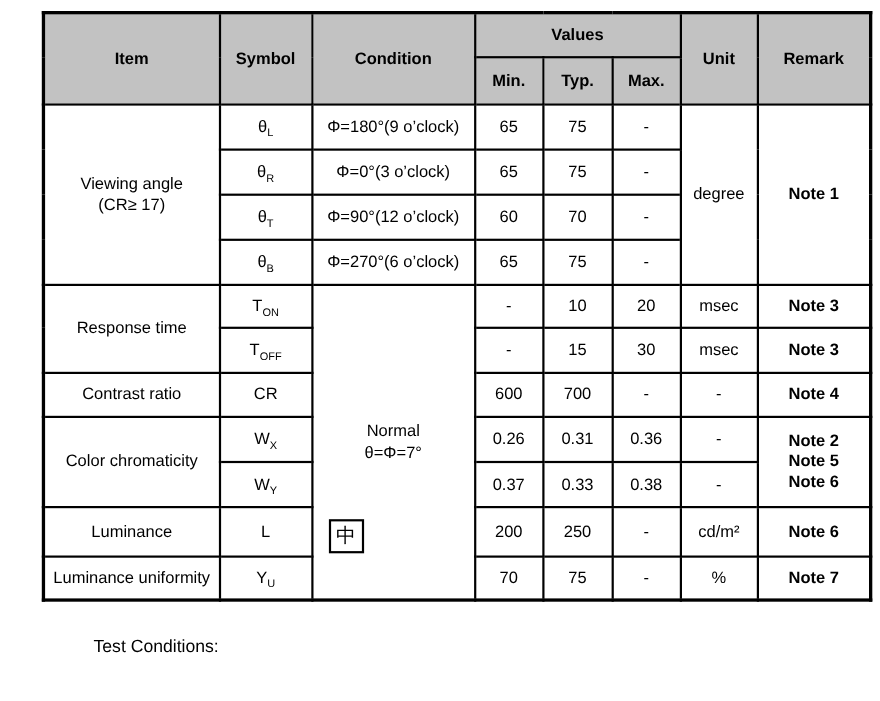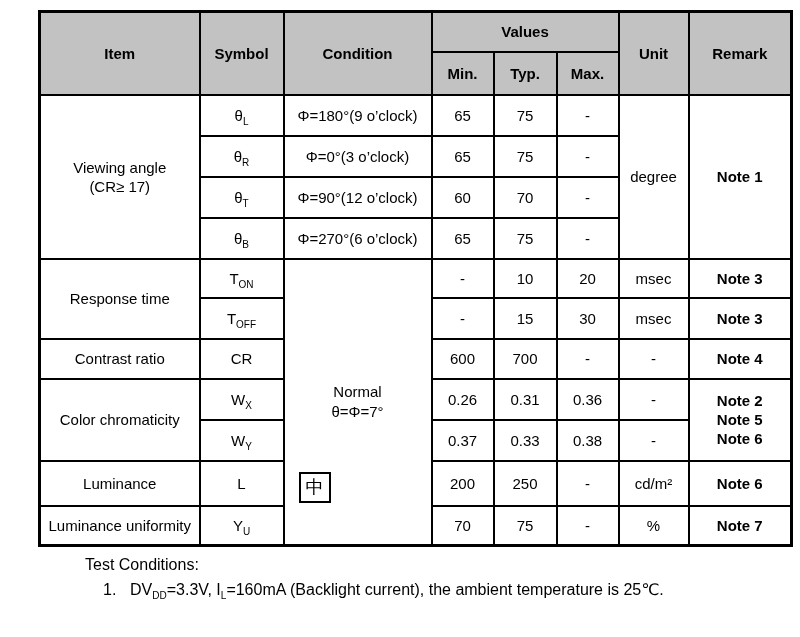--- a/index.html
+++ b/index.html
@@ -55,21 +55,21 @@
     position: absolute;
     left: 14px; top: 212px;
     width: 32px; height: 31px;
     border: 2px solid var(--border-color);
     display: flex; align-items: center; justify-content: center;
     font-size: 18px;
     background: #ffffff;
   }
   .test-conditions {
     position: absolute;
-    left: 85px; top: 552px;
+    left: 85px; top: 576px;
     font-size: 16px;
     line-height: 25px;
   }
   .tc-line { padding-left: 18px; }
   .tc-num { display: inline-block; min-width: 17px; margin-right: 10px; }
 </style>
 </head>
 <body>
 
 <div class="page">
@@ -207,18 +207,15 @@
       <td>75</td>
       <td>-</td>
       <td>%</td>
       <td class="remark-cell">Note 7</td>
     </tr>
   </tbody>
     </table>
 
   <div class="test-conditions">
     <div>Test Conditions:</div>
-    <div class="tc-line">
-      <span class="tc-num">1.</span><span><span>DV</span><sub>DD</sub><span>=3.3V, I</span><sub>L</sub><span>=160mA (Backlight current), the ambient temperature is 25℃.</span></span>
-    </div>
   </div>
 
 </div>
 
 </body></html>

